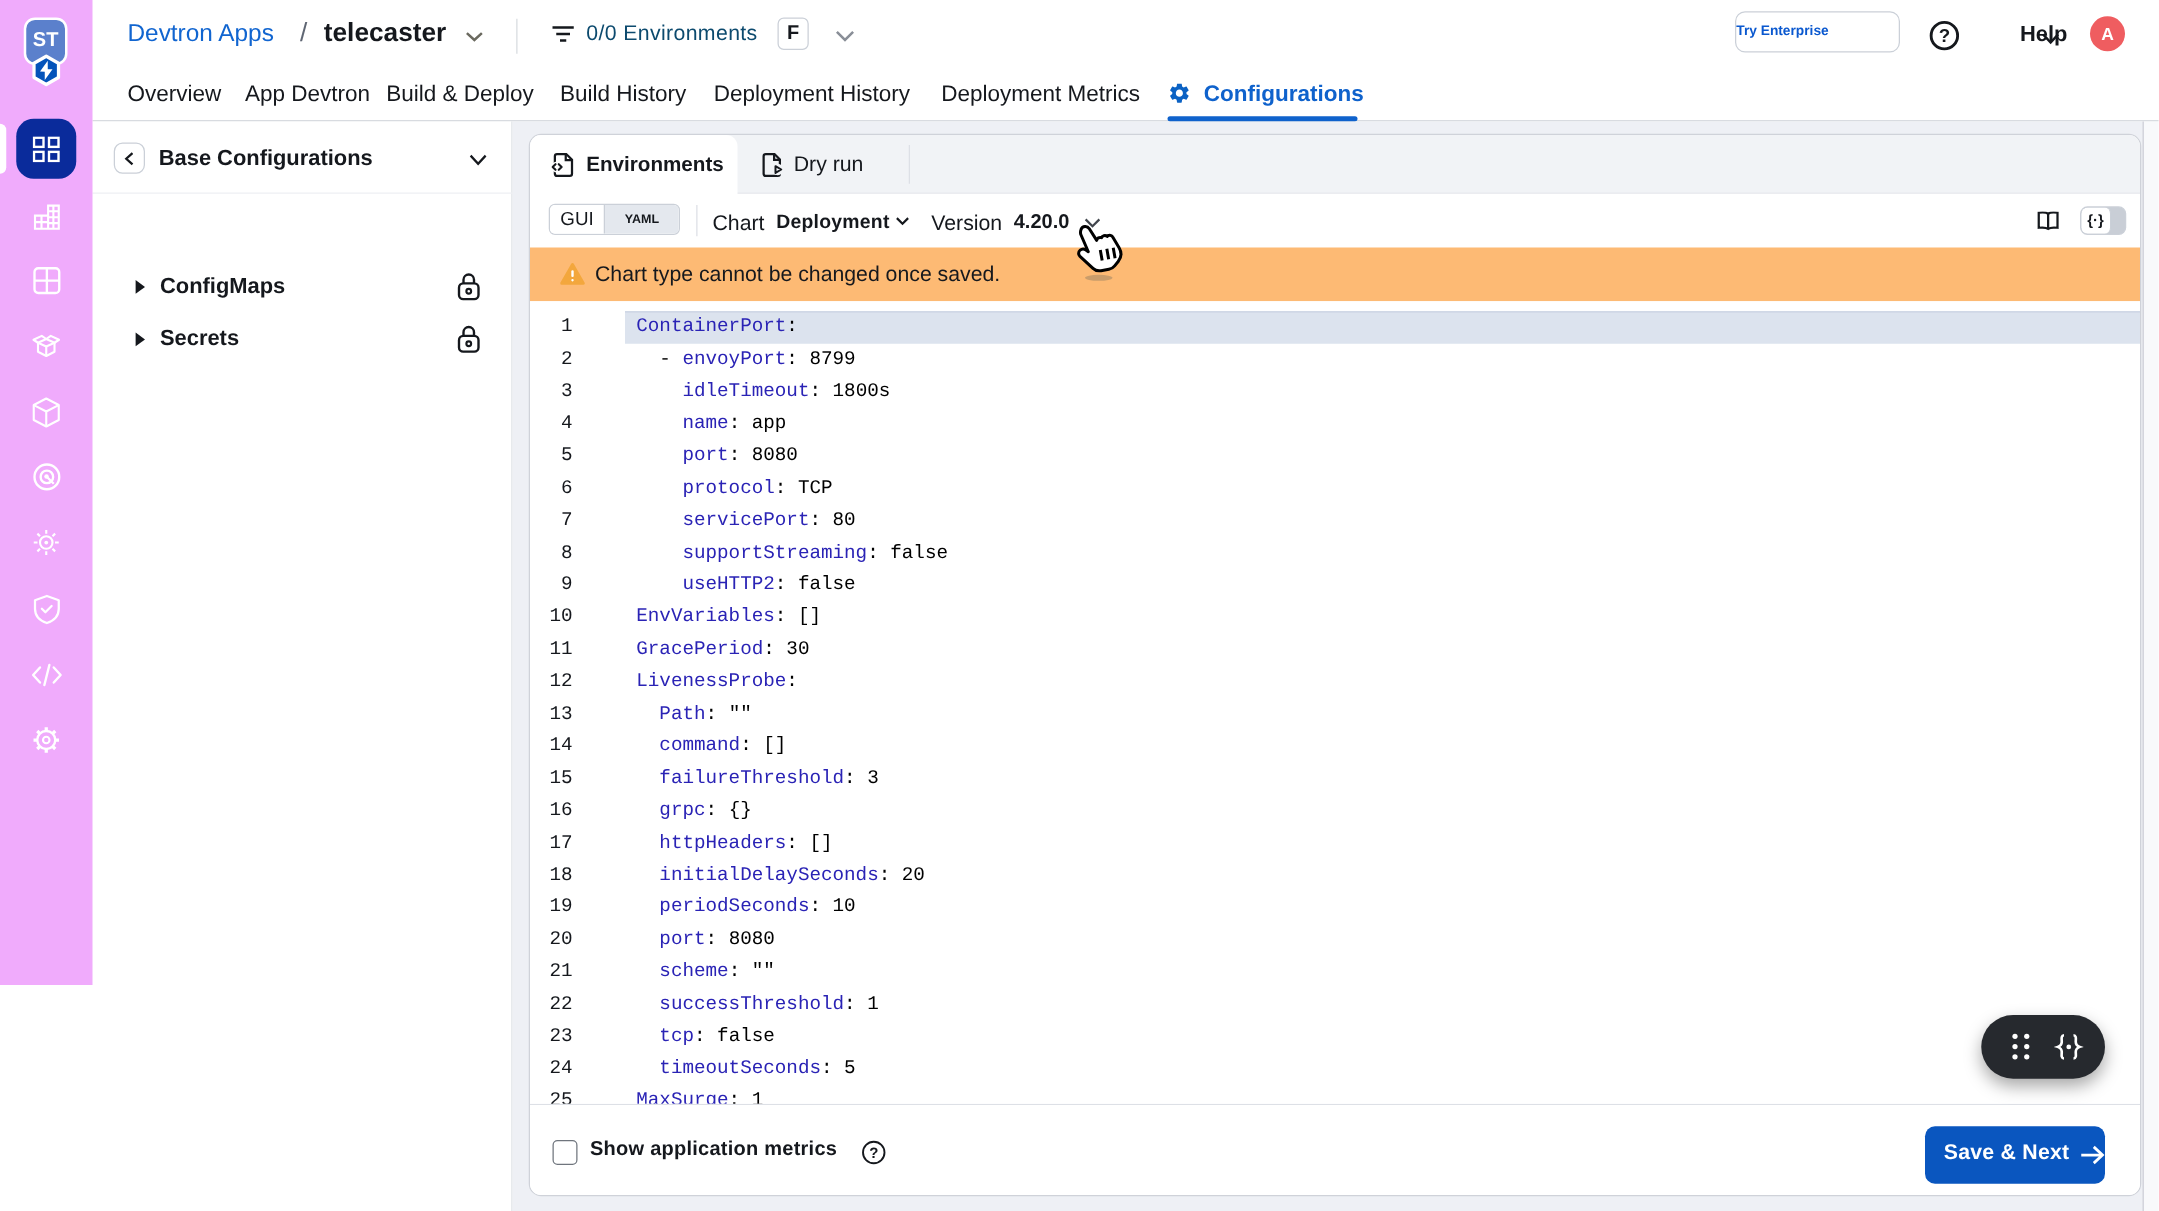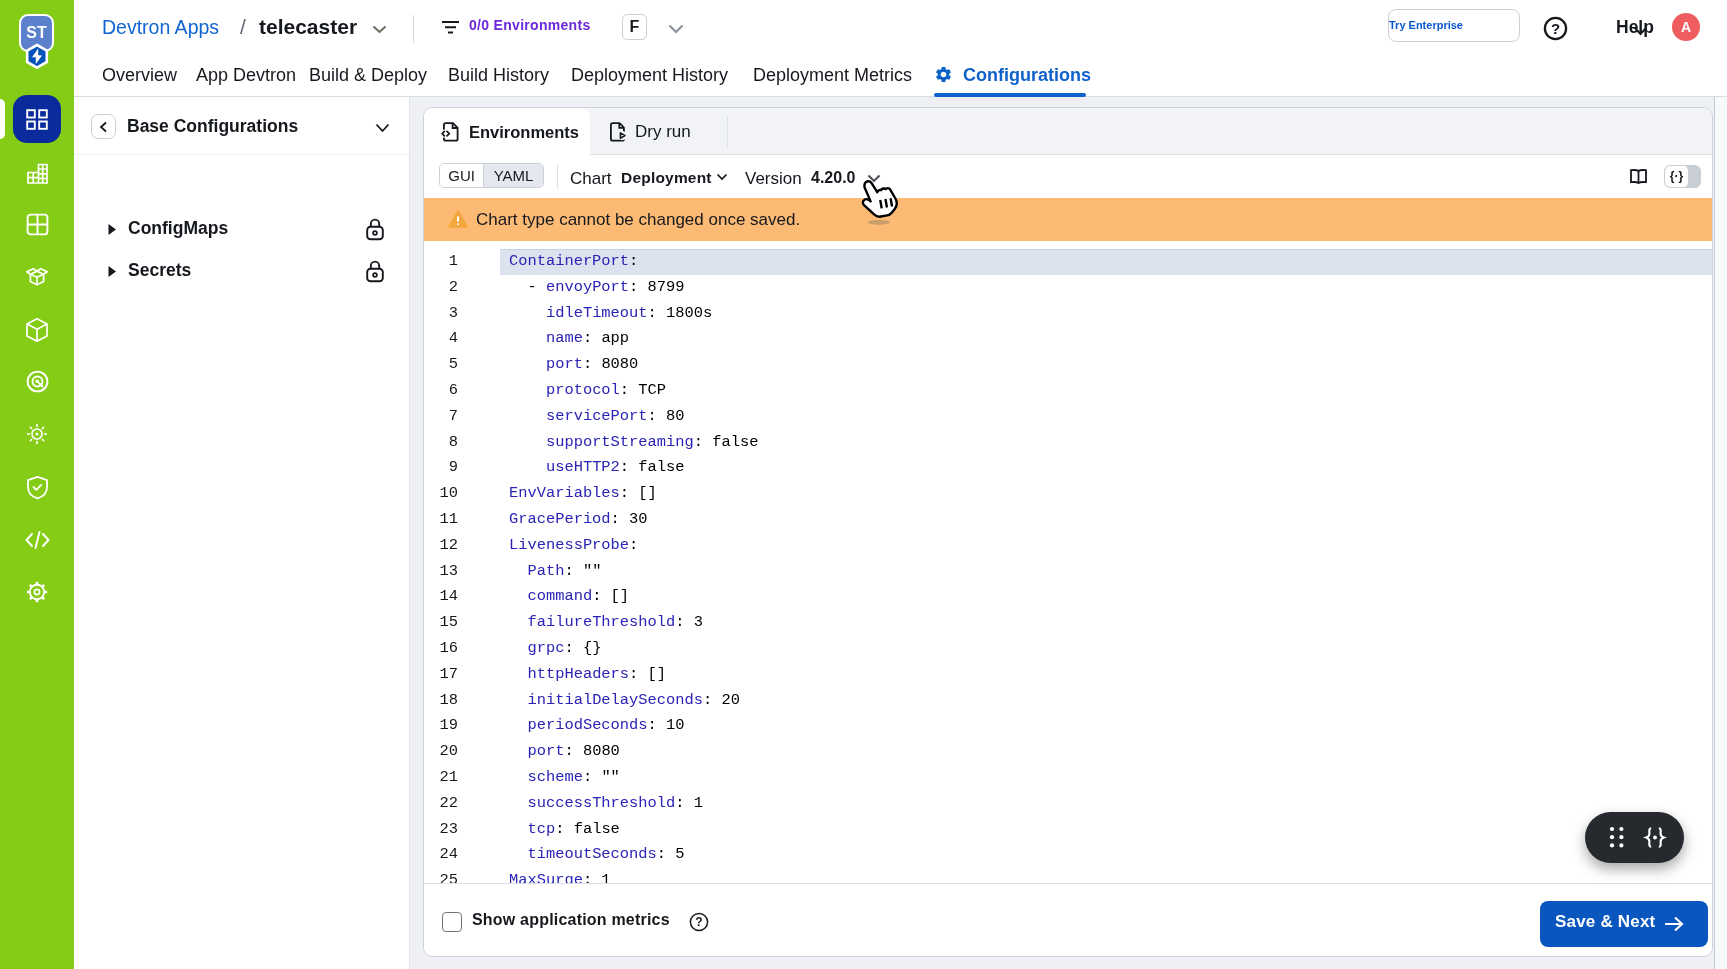--- a/index.html
+++ b/index.html
@@ -41,21 +41,21 @@
       <circle cx="13.2" cy="13.6" r="4.6" fill="#f1f3f6"></circle>
       <path d="M11.4 10.9 l4.6 2.7 -4.6 2.7 z" fill="none" stroke="#15181d" stroke-width="1.6" stroke-linejoin="round"></path>
     </svg>
     <span style="position:absolute;left:26px;top:0px;font-size:17px;color:#15181d;">Dry run</span>
   </div>
 
   <div class="abs" style="left:0;top:48px;width:1288px;height:42px;background:#fff;"></div>
 
   <div class="abs" style="left:15px;top:55px;width:105px;height:25px;border:1px solid #cbd0d8;border-radius:5px;overflow:hidden;display:flex;">
     <div style="width:45px;background:#fff;border-right:1px solid #cbd0d8;text-align:center;font-size:15px;line-height:23px;color:#15181d;">GUI</div>
-    <div style="width:60px;background:#e4e8ee;text-align:center;font-size:15px;font-weight:normal;line-height:23px;color:#15181d;">YAML</div>
+    <div style="width:60px;background:#e4e8ee;text-align:center;font-size:10px;font-weight:bold;line-height:23px;color:#15181d;">YAML</div>
   </div>
   <div class="abs" style="left:133px;top:56px;width:1px;height:25px;background:#dde0e6;"></div>
   <span class="abs" style="left:146px;top:61px;font-size:17px;color:#15181d;">Chart</span>
   <span class="abs" style="left:197px;top:61px;font-size:15.5px;font-weight:bold;color:#15181d;letter-spacing:0.2px;">Deployment</span>
   <svg class="abs" style="left:292px;top:65px;" width="12" height="8" viewBox="0 0 12 8">
       <path d="M1.5 1.5 L6 6 L10.5 1.5" fill="none" stroke="#15181d" stroke-width="1.7"></path>
     </svg>
   <span class="abs" style="left:321px;top:61px;font-size:17px;color:#15181d;">Version</span>
   <span class="abs" style="left:387px;top:61px;font-size:16px;font-weight:bold;color:#15181d;">4.20.0</span>
   <svg class="abs" style="left:443px;top:66px;" width="14" height="9" viewBox="0 0 14 9">
@@ -139,21 +139,21 @@
 </pre></div>
   </div>
 
   <div class="abs" style="left:0;top:775px;width:1288px;height:73px;background:#fff;border-top:1px solid #dde0e6;border-radius:0 0 9px 9px;">
     <div style="position:absolute;left:18px;top:28px;width:20px;height:20px;border:1.6px solid #6f757d;border-radius:4px;background:#fff;"></div>
     <span style="position:absolute;left:48px;top:27px;font-size:16px;font-weight:bold;color:#15181d;letter-spacing:0.2px;">Show application metrics</span>
     <svg style="position:absolute;left:265px;top:28px;" width="20" height="20" viewBox="0 0 20 20">
       <circle cx="10" cy="10" r="8.6" fill="none" stroke="#15181d" stroke-width="1.5"></circle>
       <text x="10" y="14" text-anchor="middle" font-family="Liberation Sans" font-size="12" font-weight="bold" fill="#15181d">?</text>
     </svg>
-    <div style="position:absolute;left:1116px;top:17px;width:168px;height:46px;background:#0a56bf;border-radius:8px;color:#fff;">
+    <div style="position:absolute;left:1116px;top:17px;width:144px;height:46px;background:#0a56bf;border-radius:8px;color:#fff;">
       <span style="position:absolute;left:15px;top:11px;font-size:17px;font-weight:bold;letter-spacing:0.2px;">Save &amp; Next</span>
       <svg style="position:absolute;left:122px;top:12px;" width="24" height="22" viewBox="0 0 24 22">
           <path d="M3 11 h17 M13 4.5 l7 6.5 -7 6.5" fill="none" stroke="#fff" stroke-width="2.2"></path>
         </svg>
     </div>
   </div>
 </div>
 
 <div class="abs" style="left:1585px;top:812px;width:99px;height:51px;background:#26292e;border-radius:26px;box-shadow:0 6px 14px rgba(0,0,0,0.35);">
   <svg style="position:absolute;left:24px;top:14px;" width="16" height="23" viewBox="0 0 16 23">
@@ -227,21 +227,21 @@
   <span class="abs" style="left:185px;top:15px;font-size:21px;font-weight:bold;color:#15181d;">telecaster</span>
   <svg class="abs" style="left:298px;top:25px;" width="15" height="9" viewBox="0 0 15 9">
       <path d="M1.5 1.5 L7.5 7 L13.5 1.5" fill="none" stroke="#6b6a60" stroke-width="2"></path>
     </svg>
 
   <div class="abs" style="left:339px;top:15px;width:1px;height:28px;background:#d8dbe0;"></div>
 
   <svg class="abs" style="left:367px;top:20px;" width="19" height="15" viewBox="0 0 19 15">
     <path d="M1 2 h17 M4 7.2 h11 M7 12.4 h5" stroke="#15181d" stroke-width="2" fill="none"></path>
   </svg>
-  <span class="abs" style="left:395px;top:17px;font-size:14px;font-weight:bold;color:#6d28d9;letter-spacing:0.3px;">0/0 Environments</span>
+  <span class="abs" style="left:395px;top:17px;font-size:17px;font-weight:normal;color:#0c4a6e;letter-spacing:0.3px;">0/0 Environments</span>
   <div class="abs" style="left:548px;top:14px;width:25px;height:26px;border:1px solid #cbd0d8;border-radius:5px;text-align:center;font-size:16px;font-weight:bold;line-height:24px;color:#15181d;">F</div>
   <svg class="abs" style="left:594px;top:24px;" width="16" height="10" viewBox="0 0 16 10">
       <path d="M1.5 1.5 L8 8 L14.5 1.5" fill="none" stroke="#8a8f98" stroke-width="2"></path>
     </svg>
 
   <div class="abs" style="left:1314px;top:9px;width:132px;height:33px;border:1px solid #cbd0d8;border-radius:8px;font-size:11px;font-weight:bold;line-height:31px;color:#0a58cf;">Try Enterprise</div>
   <svg class="abs" style="left:1469px;top:16px;" width="25" height="25" viewBox="0 0 25 25">
     <circle cx="12.5" cy="12.5" r="10.6" fill="none" stroke="#15181d" stroke-width="2.3"></circle>
     <text x="12.5" y="17.5" text-anchor="middle" font-family="Liberation Sans" font-size="15" font-weight="bold" fill="#15181d">?</text>
   </svg>
@@ -257,21 +257,21 @@
   <span class="abs" style="left:374px;top:65px;font-size:18px;color:#15181d;">Build History</span>
   <span class="abs" style="left:497px;top:65px;font-size:18px;color:#15181d;">Deployment History</span>
   <span class="abs" style="left:679px;top:65px;font-size:18px;color:#15181d;">Deployment Metrics</span>
   <svg class="abs" style="left:860px;top:65px;" width="19" height="19" viewBox="0 0 24 24">
     <path d="M19.14,12.94c0.04-0.3,0.06-0.61,0.06-0.94c0-0.32-0.02-0.64-0.07-0.94l2.03-1.58c0.18-0.14,0.23-0.41,0.12-0.61 l-1.92-3.32c-0.12-0.22-0.37-0.29-0.59-0.22l-2.39,0.96c-0.5-0.38-1.03-0.7-1.62-0.94L14.4,2.81c-0.04-0.24-0.24-0.41-0.48-0.41 h-3.84c-0.24,0-0.43,0.17-0.47,0.41L9.25,5.35C8.66,5.59,8.12,5.92,7.63,6.29L5.24,5.33c-0.22-0.08-0.47,0-0.59,0.22L2.74,8.87 C2.62,9.08,2.66,9.34,2.86,9.48l2.03,1.58C4.84,11.36,4.8,11.69,4.8,12s0.02,0.64,0.07,0.94l-2.03,1.58 c-0.18,0.14-0.23,0.41-0.12,0.61l1.92,3.32c0.12,0.22,0.37,0.29,0.59,0.22l2.39-0.96c0.5,0.38,1.03,0.7,1.62,0.94l0.36,2.54 c0.05,0.24,0.24,0.41,0.48,0.41h3.84c0.24,0,0.44-0.17,0.47-0.41l0.36-2.54c0.59-0.24,1.13-0.56,1.62-0.94l2.39,0.96 c0.22,0.08,0.47,0,0.59-0.22l1.92-3.32c0.12-0.22,0.07-0.47-0.12-0.61L19.14,12.94z M12,15.6c-1.98,0-3.6-1.62-3.6-3.6 s1.62-3.6,3.6-3.6s3.6,1.62,3.6,3.6S13.98,15.6,12,15.6z" fill="#0b62c4"></path>
   </svg>
   <span class="abs" style="left:889px;top:65px;font-size:18px;font-weight:bold;color:#0f62cc;">Configurations</span>
   <div class="abs" style="left:860px;top:93px;width:152px;height:4px;background:#0f62cc;border-radius:2px;"></div>
 </div>
 
-<div class="abs" style="left:0;top:0;width:74px;height:969px;background:#84cc16;">
+<div class="abs" style="left:0;top:0;width:74px;height:788px;background:#f0abfc;">
 
   <div class="abs" style="left:19px;top:14px;width:35px;height:38px;background:#5b80cc;border:2px solid #fff;border-radius:9px;text-align:center;font-size:16px;font-weight:bold;line-height:34px;color:#fff;">ST</div>
   <svg class="abs" style="left:24px;top:43px;" width="26" height="27" viewBox="0 0 26 27">
     <path d="M13 2 L22.8 7.6 V19 L13 24.6 L3.2 19 V7.6 Z" fill="#0453ba" stroke="#fff" stroke-width="2.6" stroke-linejoin="round"></path>
     <path d="M14.2 5.6 L8 14.2 l3.8 .1 L11.8 21 L18 12.4 l-3.8 -.1 Z" fill="#fff"></path>
   </svg>
 
   <div class="abs" style="left:0;top:99px;width:5px;height:40px;background:#fff;border-radius:0 5px 5px 0;"></div>
 
   <div class="abs" style="left:13px;top:95px;width:48px;height:48px;background:#0a2b9b;border-radius:14px;">

